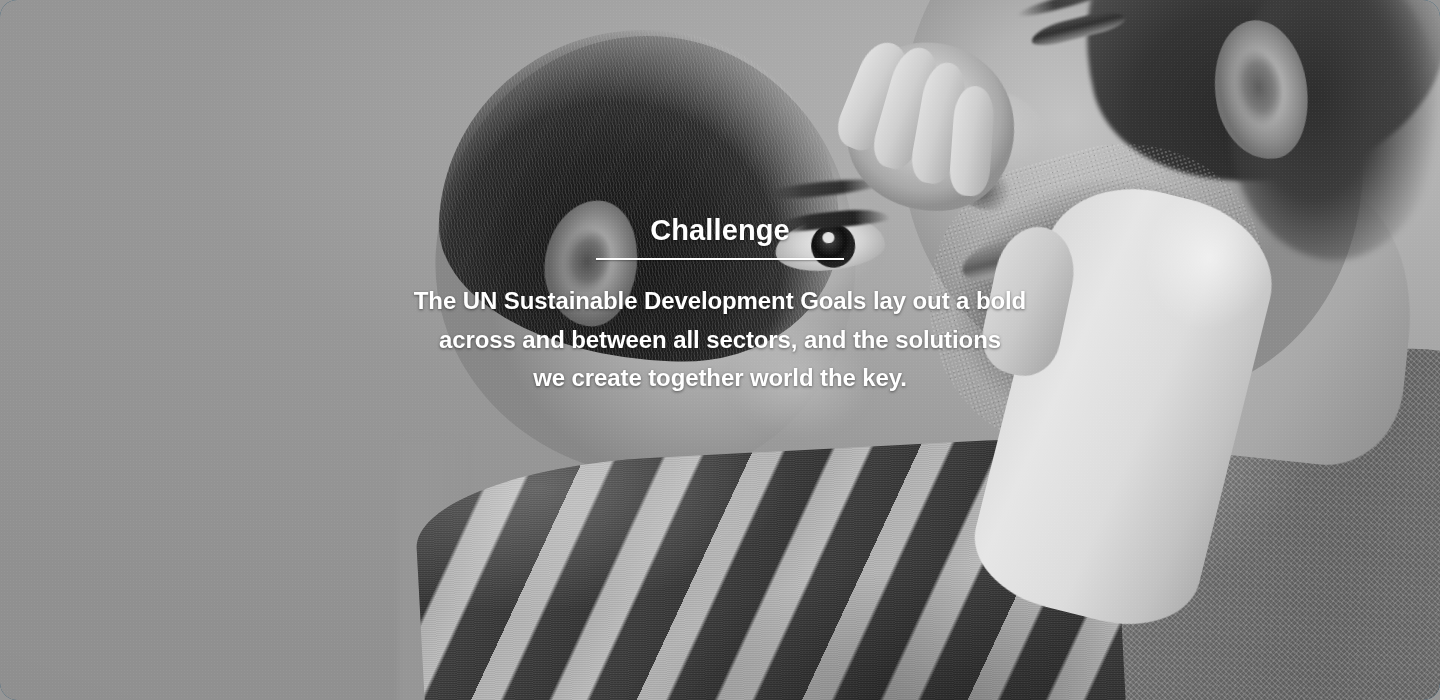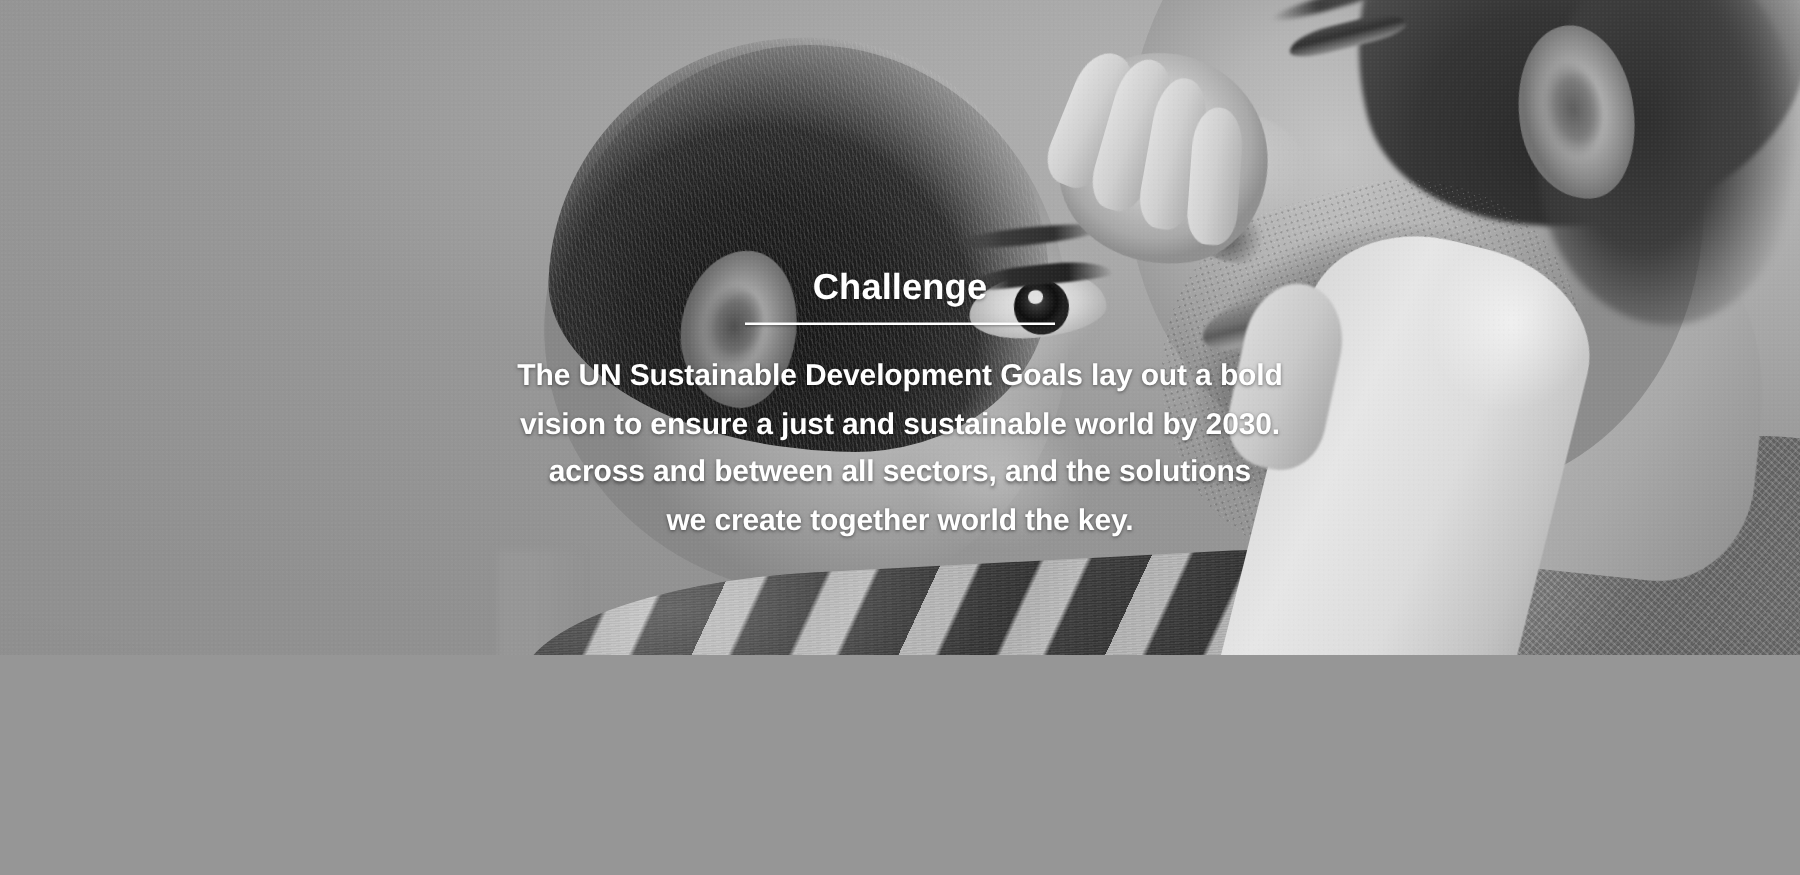--- a/index.html
+++ b/index.html
@@ -5,23 +5,24 @@
   * { margin:0; padding:0; box-sizing:border-box; }
   html, body {
     width:1440px; height:700px;
     overflow:hidden;
     background:#969696;
     font-family:"Liberation Sans", sans-serif;
   }
 
   #hero {
     position:relative;
-    width:1440px; height:524px;
+    width:1440px; height:700px;
     overflow:hidden;
     background:#0c4a6e;
+    border-radius:17px;
   }
 
   
   .photo { position:absolute; inset:0; overflow:hidden; filter:grayscale(1); }
 
   
   .backdrop {
     position:absolute; inset:0;
     background:
       radial-gradient(120% 90% at 88% 18%, #b9b9b9 0%, #a6a6a6 38%, #979797 62%, #909090 100%),
@@ -406,19 +407,18 @@
     <div class="photo-grain"></div>
   </div>
 
   <div class="overlay">
     <div class="eyebrow-title">Challenge</div>
 
     <div class="title-rule"></div>
 
     <div class="lede">
       <span class="ln">The UN Sustainable Development Goals lay out a bold</span>
-      <span class="ln">vision to ensure a just and sustainable world by 2030.</span>
       <span class="ln">across and between all sectors, and the solutions</span>
       <span class="ln">we create together world the key.</span>
     </div>
   </div>
 
 </div>
 
 </body></html>

